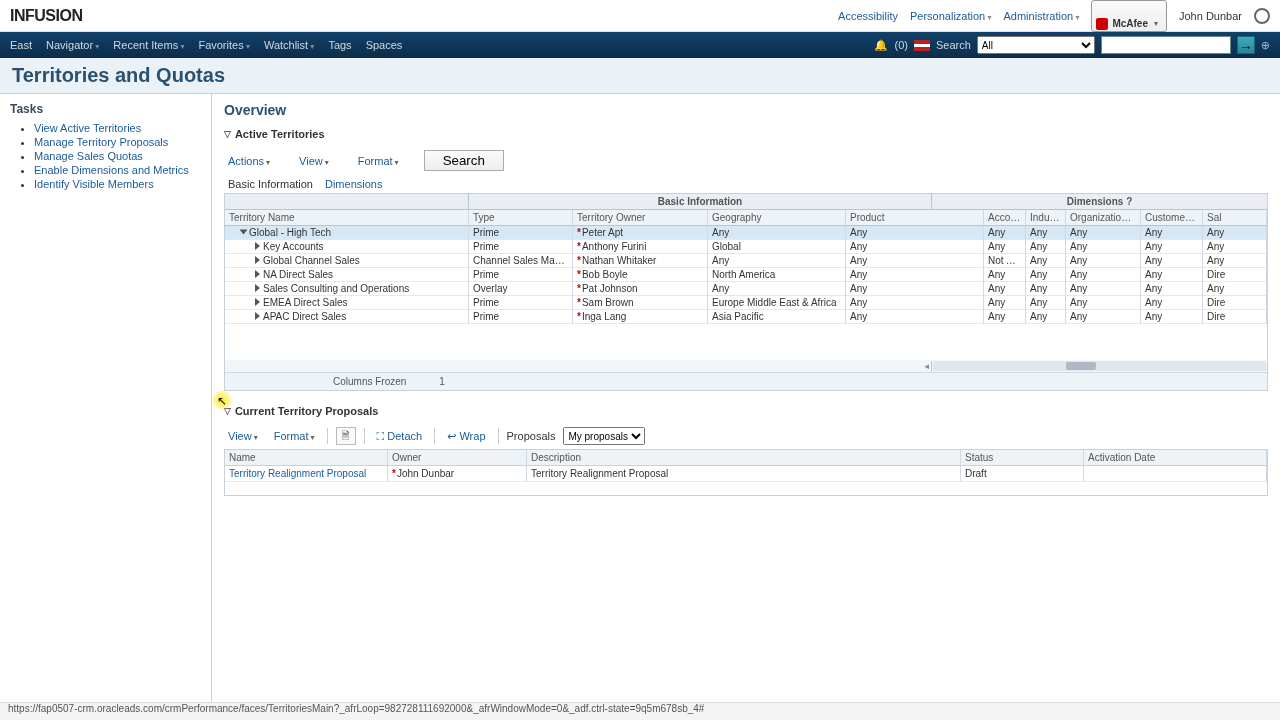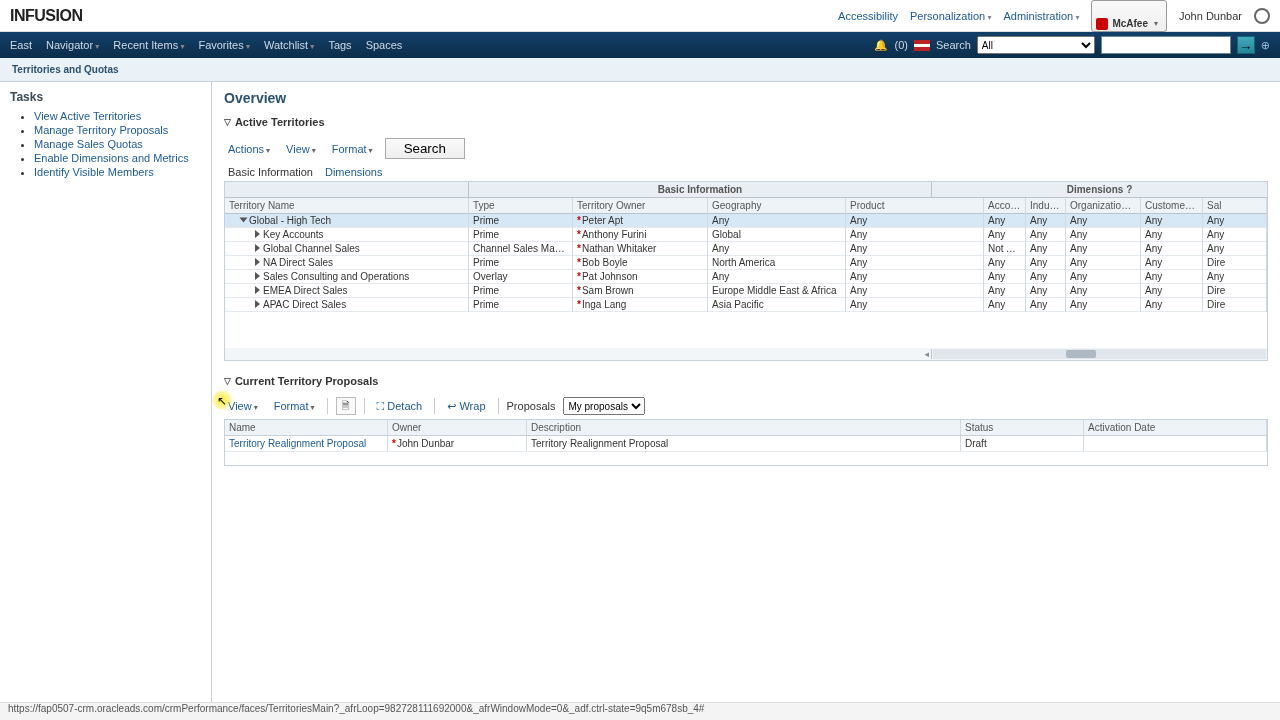--- a/index.html
+++ b/index.html
@@ -22,37 +22,37 @@
 .nav-left a { color: #cfd9e3; }
 .nav-right { display: flex; align-items: center; gap: 6px; }
 .search-select { height: 18px; font-size: 10px; width: 118px; }
 .search-input { height: 18px; width: 130px; font-size: 10px; border: 1px solid #688; }
 .search-btn { width: 18px; height: 18px; background: linear-gradient(#4ab,#289); border: 1px solid #167; }
 .notif-bell { color: #f7b500; }
 .flag-icon { width: 16px; height: 11px; background: linear-gradient(to bottom,#b22 33%,#fff 33%,#fff 66%,#b22 66%); display: inline-block; }
 
 
 .page-band { background: #eaf1f7; padding: 6px 12px; border-bottom: 1px solid #c7d1db; }
-.page-band h1 { font-size: 10px; font-weight: bold; color: #2a516f; }
+.page-band h1 { font-size: 20px; font-weight: bold; color: #2a516f; }
 
 
 .layout { display: flex; height: calc(100% - 88px); }
 .sidebar { width: 212px; padding: 8px 10px; border-right: 1px solid #c7d1db; background: #fff; }
 .sidebar h3 { font-size: 12px; color: #3a4a58; margin-bottom: 6px; font-weight: bold; }
 .sidebar ul { list-style: disc; padding-left: 24px; }
 .sidebar li { margin: 2px 0; }
 .sidebar li a { color: #1a5a99; font-size: 11px; }
 
 .main { flex: 1; padding: 8px 12px; overflow: auto; }
 .main h2 { font-size: 14px; font-weight: bold; color: #2a516f; margin-bottom: 10px; }
 
 .section-header { display: flex; align-items: center; gap: 4px; font-weight: bold; color: #333; margin: 6px 0; }
 .disclose { font-size: 9px; color: #666; cursor: pointer; }
 
-.toolbar { display: flex; align-items: center; gap: 8px; padding: 4px 0; flex-wrap: wrap; }
+.toolbar { display: flex; align-items: center; gap: 21px; padding: 4px 0; flex-wrap: wrap; }
 .tb-btn, .menu-btn { background: #fafafa; border: 1px solid #bbb; padding: 2px 8px; font-size: 11px; cursor: pointer; border-radius: 2px; }
 .menu-btn { background: transparent; border: none; color: #1a5a99; padding: 2px 4px; }
 .caret { font-size: 8px; color: #666; margin-left: 2px; }
 .search-btn2 { background: linear-gradient(#fafafa,#eee); border: 1px solid #aaa; padding: 2px 18px; }
 
 .subtabs { display: flex; gap: 12px; padding: 3px 4px; }
 .subtabs a { color: #1a5a99; }
 .subtabs a.active { color: #333; }
 
 
@@ -300,20 +300,24 @@
             <div class="col-cust">Any</div>
             <div class="col-sales">Dire</div>
           </div>
         </div>
       <div class="table-body-spacer"></div>
       <div class="scroll-strip">
         <div class="scroll-left-zone">◂</div>
         <div class="scroll-track">
             <div class="scroll-thumb"></div>
           </div>
+      </div>
+      <div class="frozen-bar">
+        <span class="lbl">Columns Frozen</span>
+        <span class="val">1</span>
       </div>
     </div>
 
     <div class="section-header" style="margin-top:14px;">
       <span class="disclose">▽</span>
       <span>Current Territory Proposals</span>
     </div>
 
     <div class="prop-toolbar">
       <span class="menu-btn"><span>View</span><span class="caret">▾</span></span>

